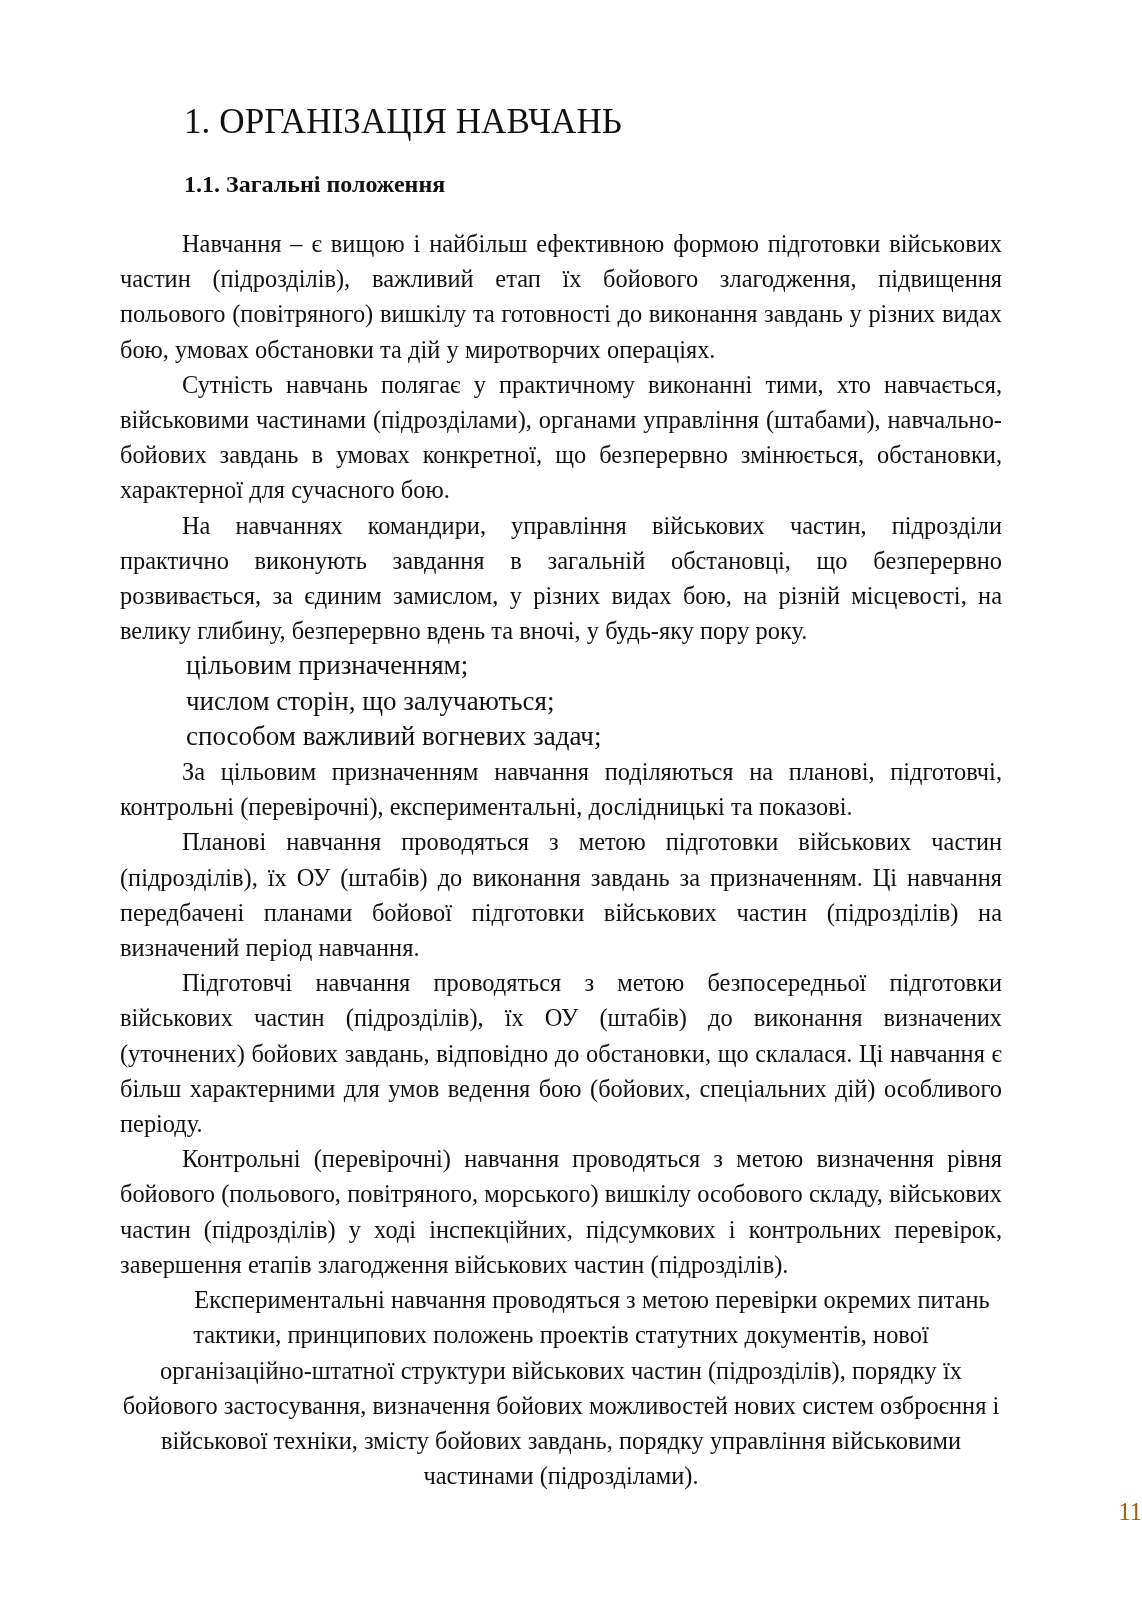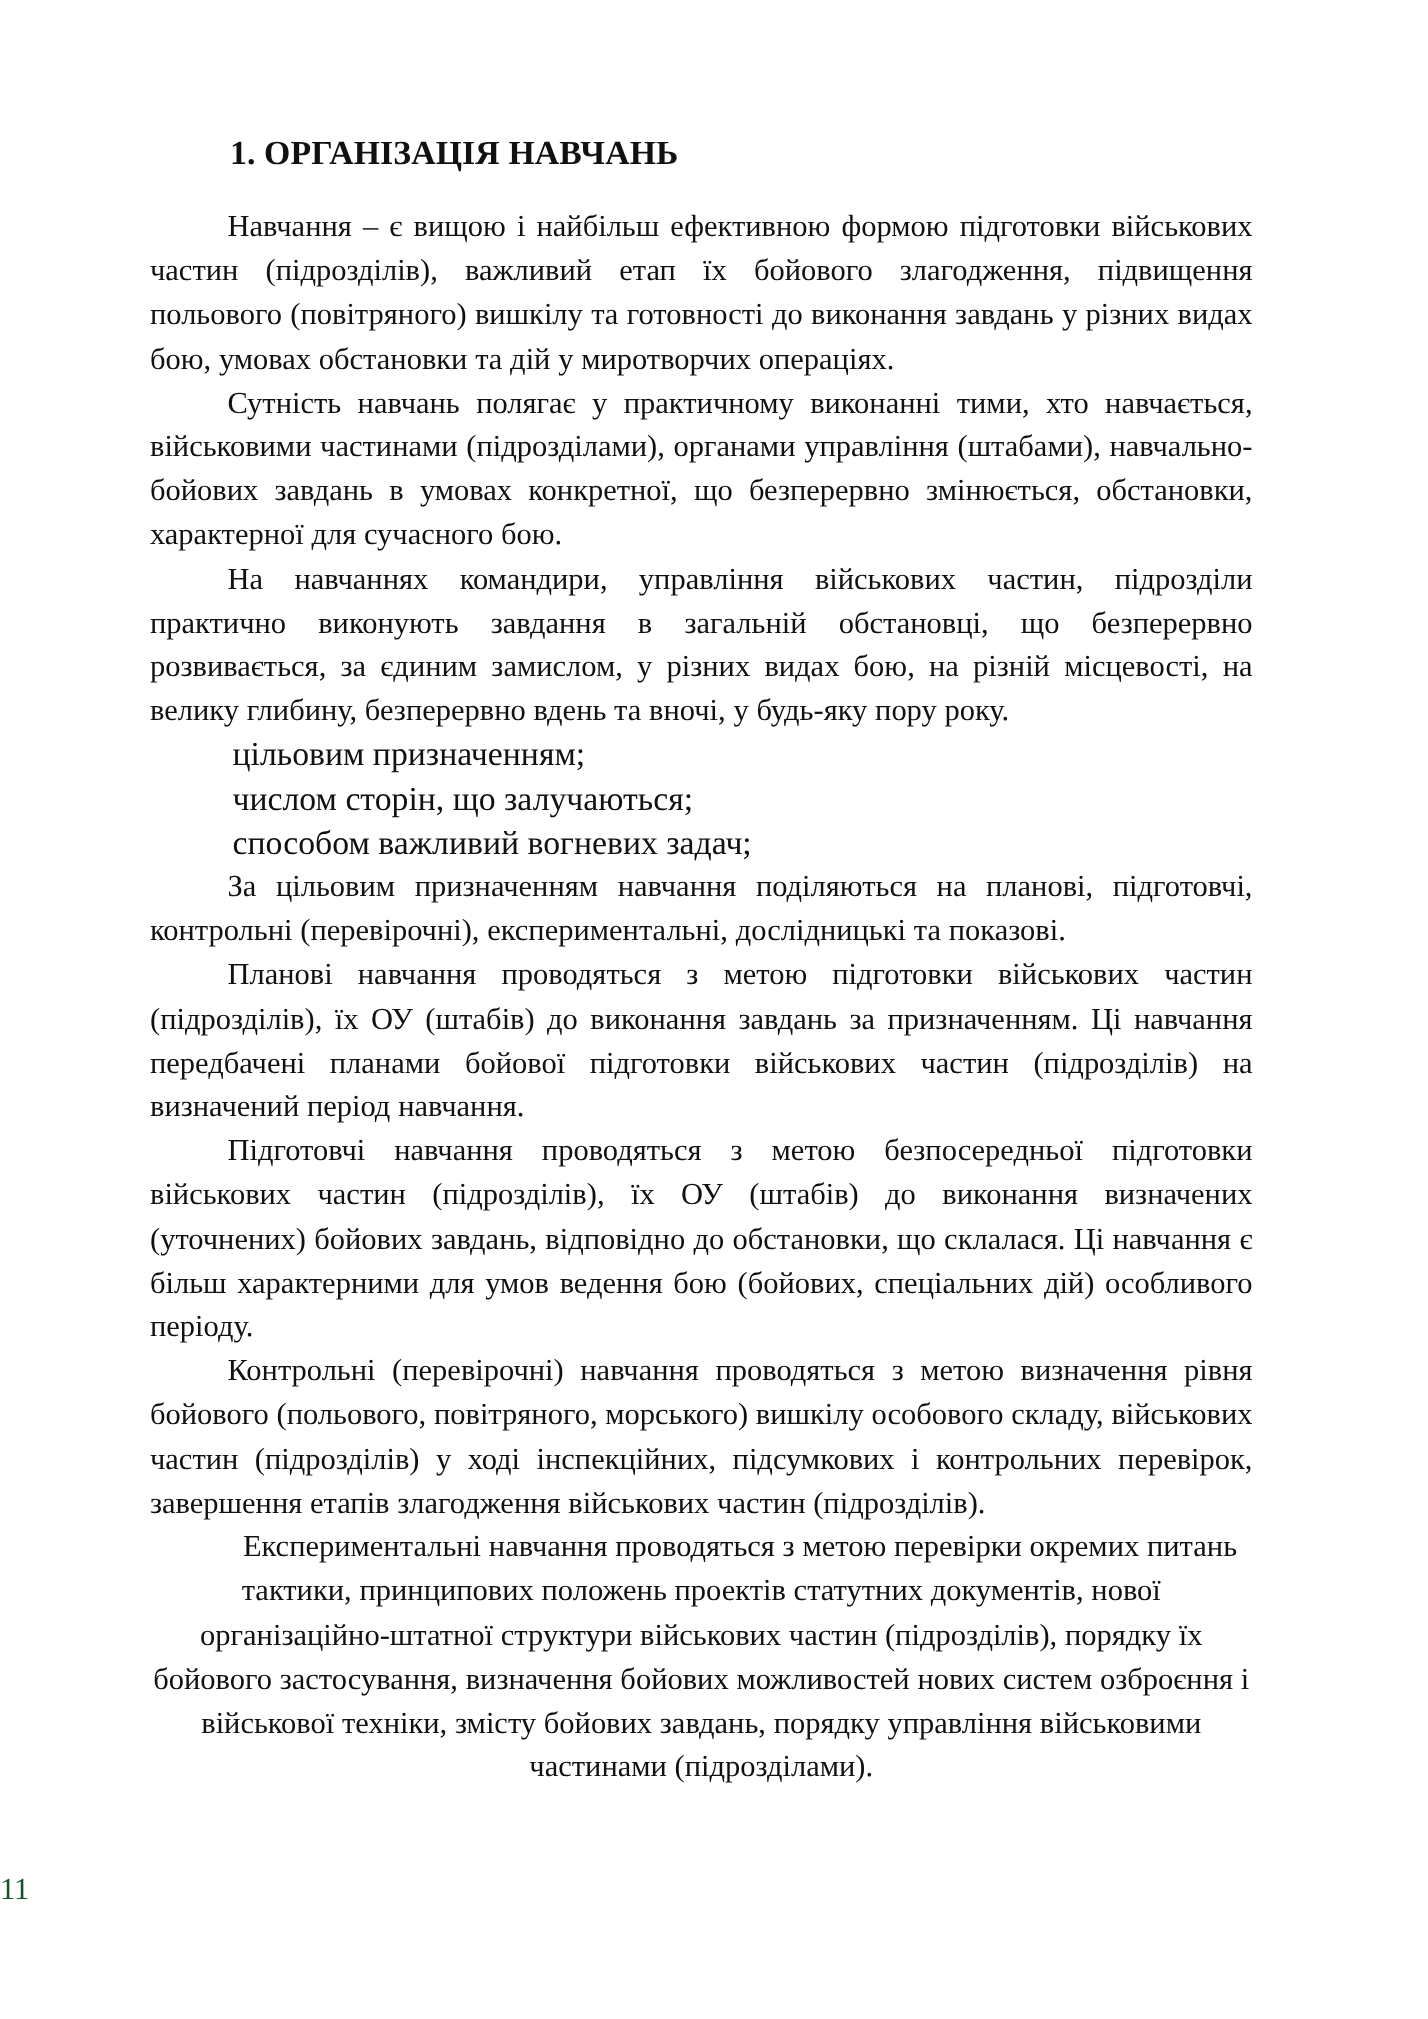--- a/index.html
+++ b/index.html
@@ -17,22 +17,22 @@
     font-family: "Liberation Serif", "DejaVu Serif", serif;
     color: #111111;
   }
   .content {
     position: absolute;
     left: 120px;
     top: 104px;
     width: 882px;
   }
   h1.doc-heading {
-    font-size: 27px;
-    font-weight: bold;
+    font-size: 35px;
+    font-weight: normal;
     margin: 0 0 0 0;
     padding: 0 0 0 64px;
     line-height: 36px;
     letter-spacing: 0.1px;
     text-align: left;
   }
   h2.doc-subheading {
     font-size: 24px;
     font-weight: bold;
     margin: 0;
@@ -62,36 +62,37 @@
     margin: 0;
     text-align: left;
     text-indent: 0;
     padding-left: 66px;
   }
   .page-number {
     position: absolute;
     left: 0;
     right: 0;
     top: 1496px;
-    text-align: left;
+    text-align: right;
     font-size: 24.4px;
     line-height: 32px;
     font-family: "Liberation Serif", "DejaVu Serif", serif;
-    color: #14532d;
+    color: #a16207;
   }
 </style>
 </head>
 <body>
 
 <div class="page">
 
   <div class="content">
 
     <h1 class="doc-heading">1. ОРГАНІЗАЦІЯ НАВЧАНЬ</h1>
 
+    <h2 class="doc-subheading">1.1. Загальні положення</h2>
 
     <div class="body-block">
 
       <p class="para">Навчання – є вищою і найбільш ефективною формою підготовки військових частин (підрозділів), важливий етап їх бойового злагодження, підвищення польового (повітряного) вишкілу та готовності до виконання завдань у різних видах бою, умовах обстановки та дій у миротворчих операціях.</p>
 
       <p class="para">Сутність навчань полягає у практичному виконанні тими, хто навчається, військовими частинами (підрозділами), органами управління (штабами), навчально-бойових завдань в умовах конкретної, що безперервно змінюється, обстановки, характерної для сучасного бою.</p>
 
       <p class="para">На навчаннях командири, управління військових частин, підрозділи практично виконують завдання в загальній обстановці, що безперервно розвивається, за єдиним замислом, у різних видах бою, на різній місцевості, на велику глибину, безперервно вдень та вночі, у будь-яку пору року.</p>
 
 

